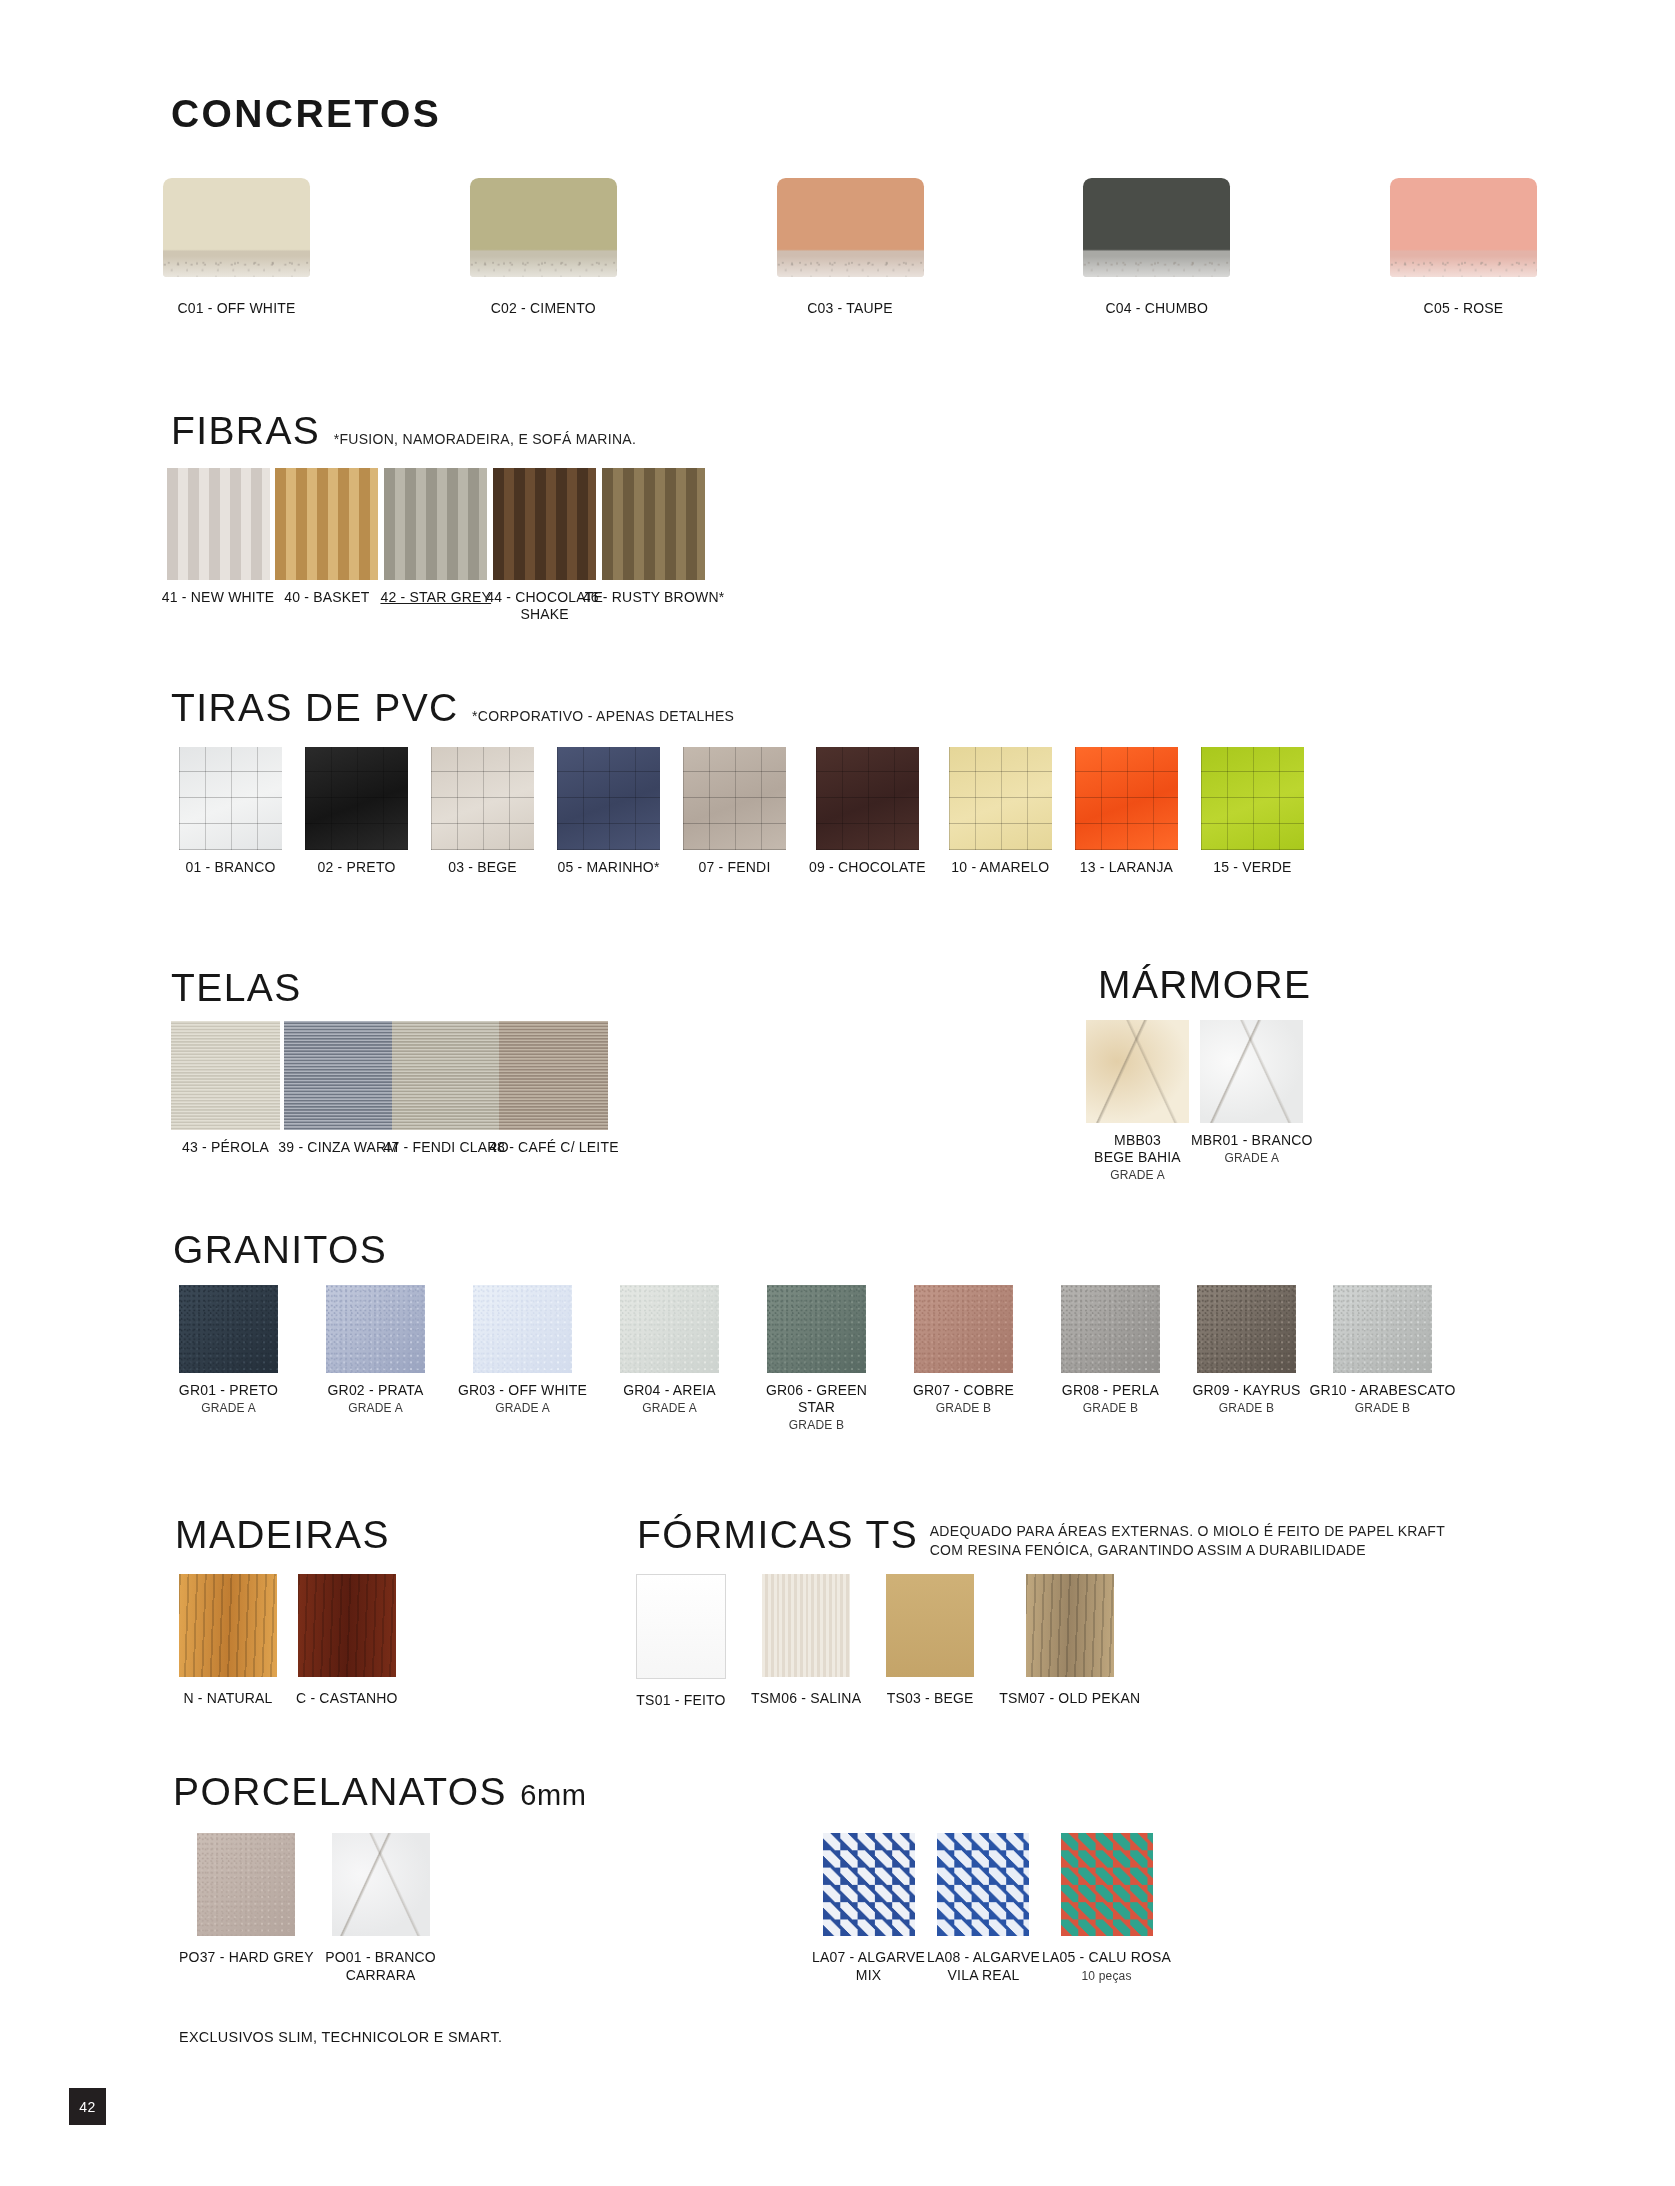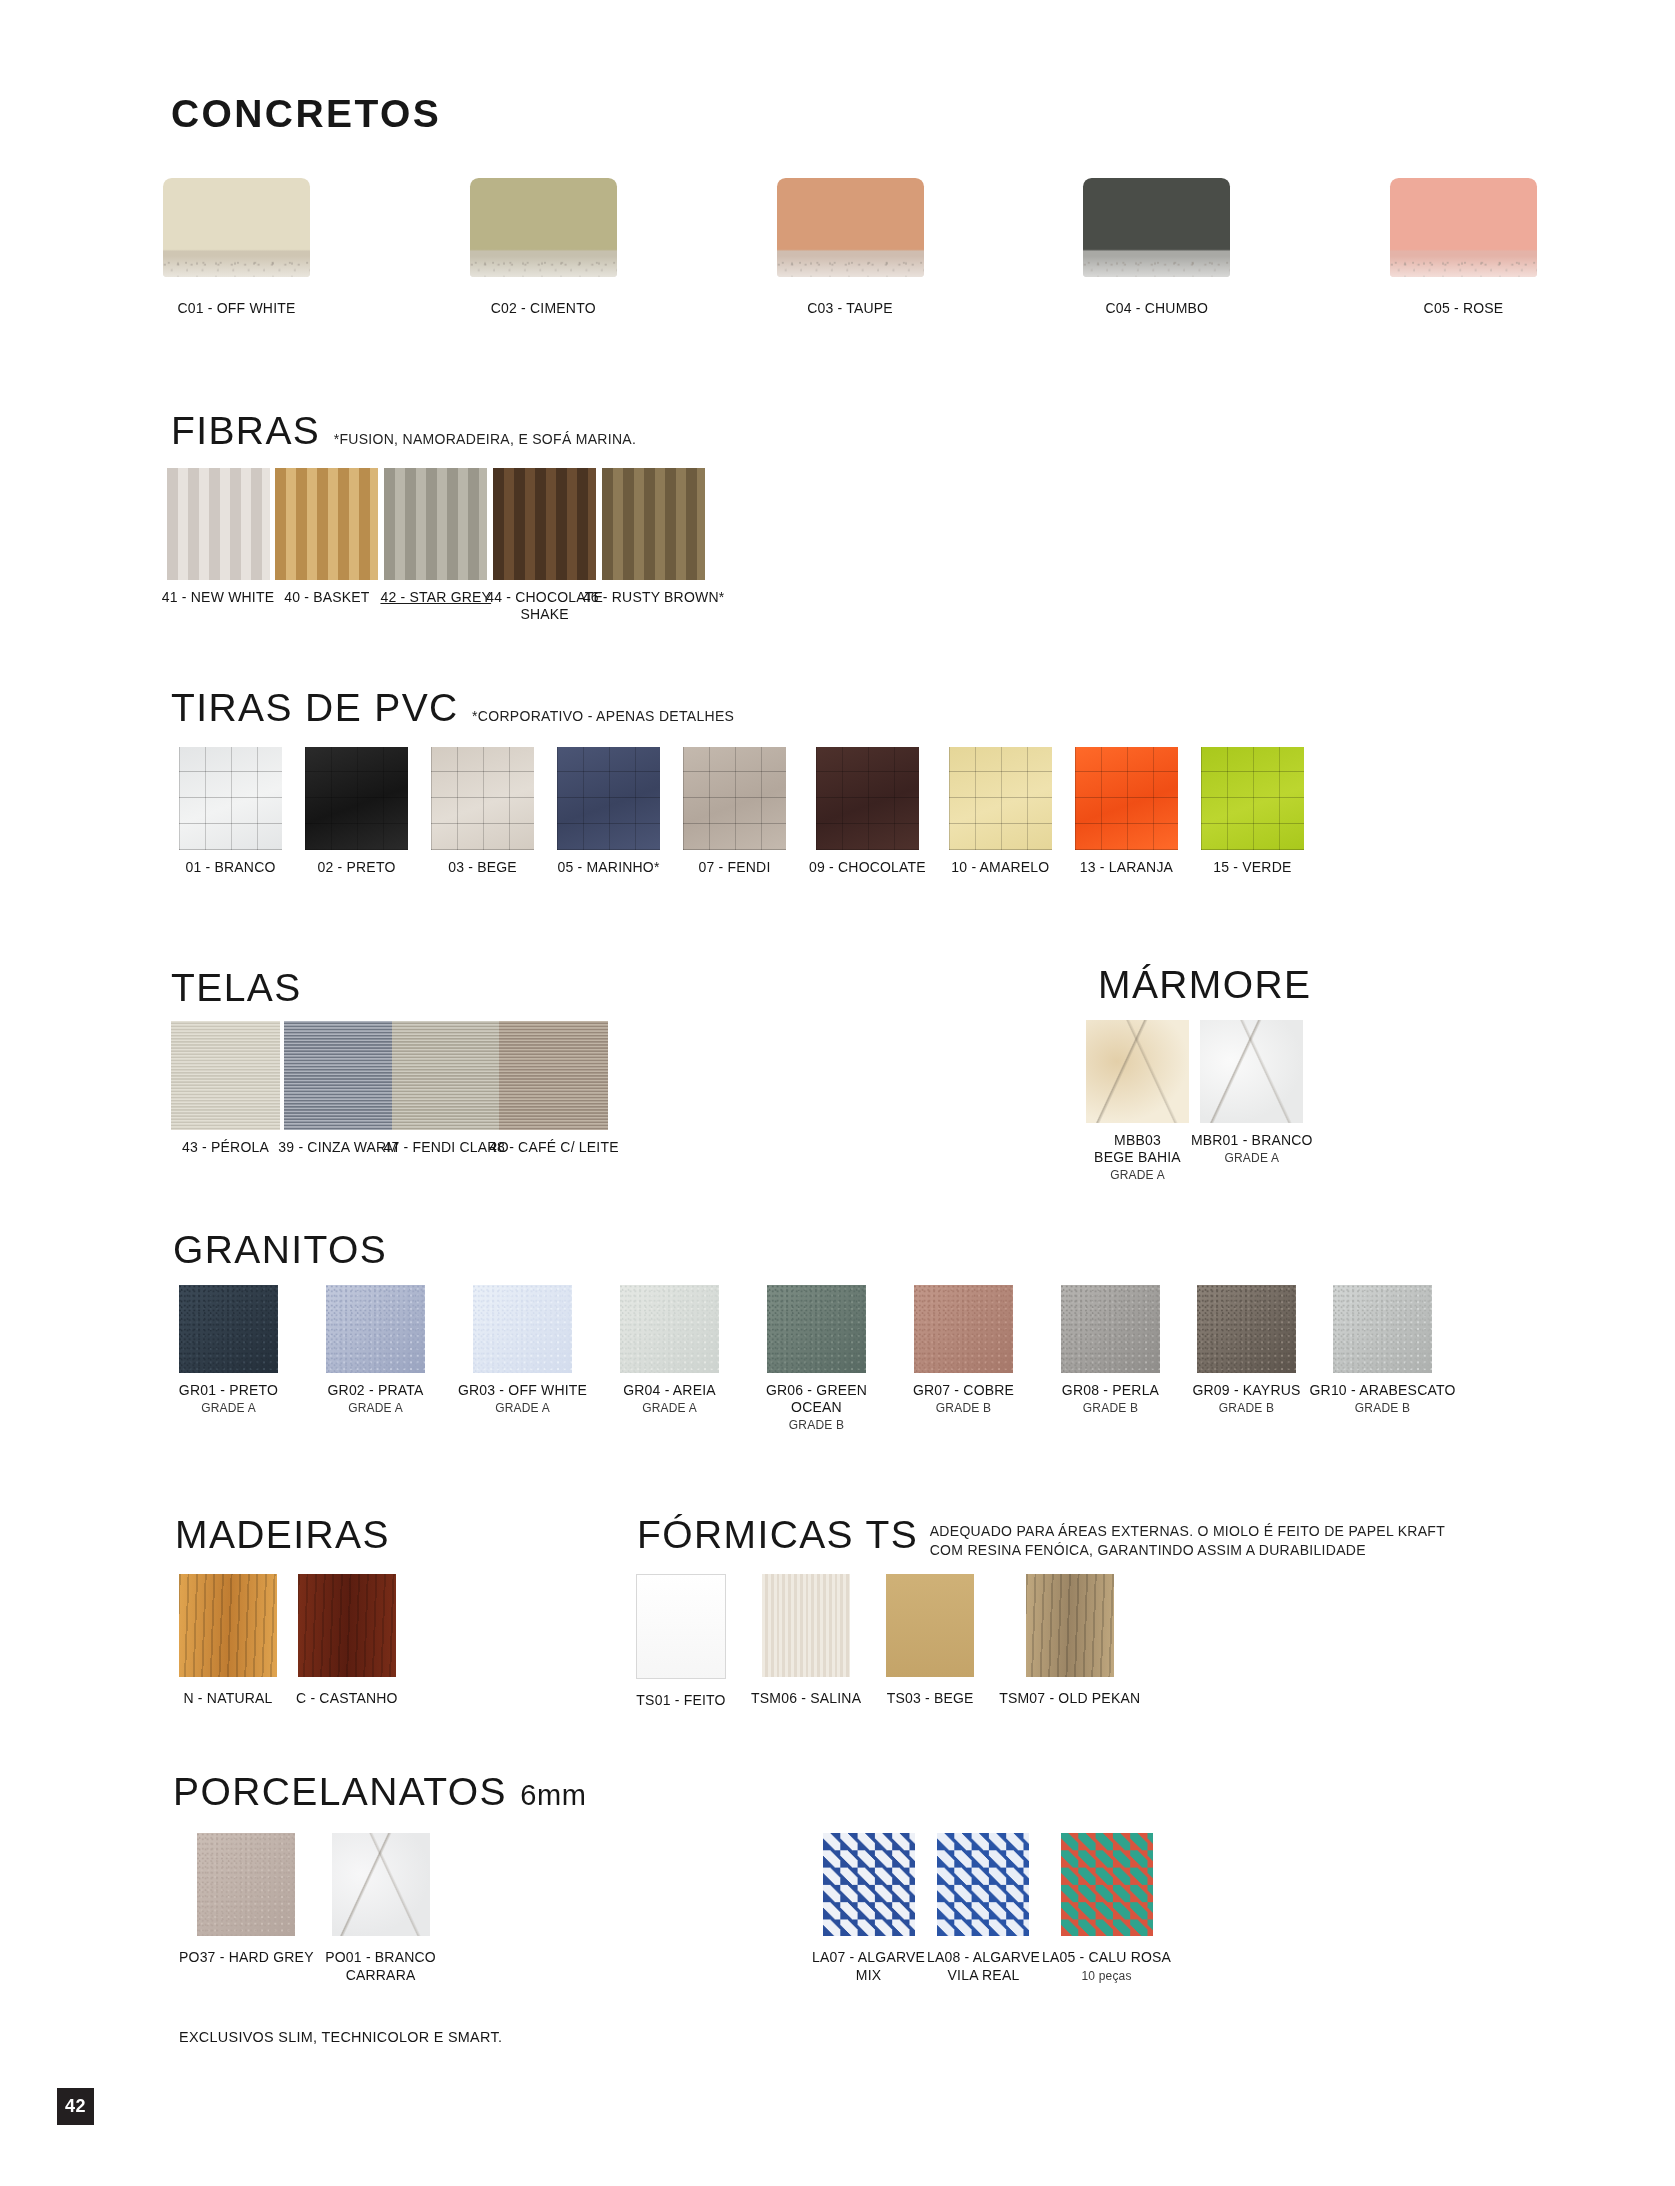--- a/index.html
+++ b/index.html
@@ -57,22 +57,22 @@
   .mesh{width:109px;height:109px;position:relative;}
   .marb{width:103px;height:103px;}
   .gran{width:99px;height:88px;}
   .form{width:88px;height:103px;}
   .wood{width:98px;height:103px;}
   .porc{width:98px;height:103px;}
   .ladr{width:92px;height:103px;}
 
   
   .pagenum{
-    position:absolute;left:57px;top:2088px;width:37px;height:37px;
-    background:#231f20;color:#fff;font-size:18px;font-weight:700;
+    position:absolute;left:69px;top:2088px;width:37px;height:37px;
+    background:#231f20;color:#fff;font-size:14px;font-weight:400;
     display:flex;align-items:center;justify-content:center;letter-spacing:0.5px;
   }
   .note-ex{font-size:14.4px;letter-spacing:0.3px;color:#161616;}
 </style>
 </head>
 <body>
 
 <div class="page">
 
   <div style="position:absolute;left:171px;top:94px;">
@@ -241,21 +241,21 @@
         <div class="grade">GRADE A</div>
       </div>
       <div class="cell" style="width: 99px;">
         <div class="sw gran" style="background-image: radial-gradient(circle at 20% 30%, rgb(205, 211, 207) 0.8px, transparent 1.2px), radial-gradient(circle at 70% 60%, rgb(229, 232, 228) 0.9px, transparent 1.2px), radial-gradient(circle at 45% 85%, rgb(205, 211, 207) 0.7px, transparent 1.1px), linear-gradient(135deg, rgb(229, 232, 228), rgb(205, 211, 207)); background-size: 4.8px 4.8px, 6.7px 6.7px, 5.8px 5.8px, 100% 100%;"></div>
         <div class="cap">GR04 - AREIA</div>
         <div class="grade">GRADE A</div>
       </div>
       <div class="cell" style="width: 99px;">
         <div class="sw gran" style="background-image: radial-gradient(circle at 20% 30%, rgb(88, 106, 99) 0.8px, transparent 1.2px), radial-gradient(circle at 70% 60%, rgb(125, 141, 132) 0.9px, transparent 1.2px), radial-gradient(circle at 45% 85%, rgb(88, 106, 99) 0.7px, transparent 1.1px), linear-gradient(135deg, rgb(125, 141, 132), rgb(88, 106, 99)); background-size: 4.8px 4.8px, 6.7px 6.7px, 5.8px 5.8px, 100% 100%;"></div>
         <div class="cap">GR06 - GREEN</div>
-        <div class="cap" style="margin-top: 0px;">OCEAN</div>
+        <div class="cap" style="margin-top: 0px;">STAR</div>
         <div class="grade">GRADE B</div>
       </div>
       <div class="cell" style="width: 99px;">
         <div class="sw gran" style="background-image: radial-gradient(circle at 20% 30%, rgb(166, 120, 106) 0.8px, transparent 1.2px), radial-gradient(circle at 70% 60%, rgb(194, 152, 138) 0.9px, transparent 1.2px), radial-gradient(circle at 45% 85%, rgb(166, 120, 106) 0.7px, transparent 1.1px), linear-gradient(135deg, rgb(194, 152, 138), rgb(166, 120, 106)); background-size: 4.8px 4.8px, 6.7px 6.7px, 5.8px 5.8px, 100% 100%;"></div>
         <div class="cap">GR07 - COBRE</div>
         <div class="grade">GRADE B</div>
       </div>
       <div class="cell" style="width: 99px;">
         <div class="sw gran" style="background-image: radial-gradient(circle at 20% 30%, rgb(143, 141, 138) 0.8px, transparent 1.2px), radial-gradient(circle at 70% 60%, rgb(182, 180, 177) 0.9px, transparent 1.2px), radial-gradient(circle at 45% 85%, rgb(143, 141, 138) 0.7px, transparent 1.1px), linear-gradient(135deg, rgb(182, 180, 177), rgb(143, 141, 138)); background-size: 4.8px 4.8px, 6.7px 6.7px, 5.8px 5.8px, 100% 100%;"></div>
         <div class="cap">GR08 - PERLA</div>

